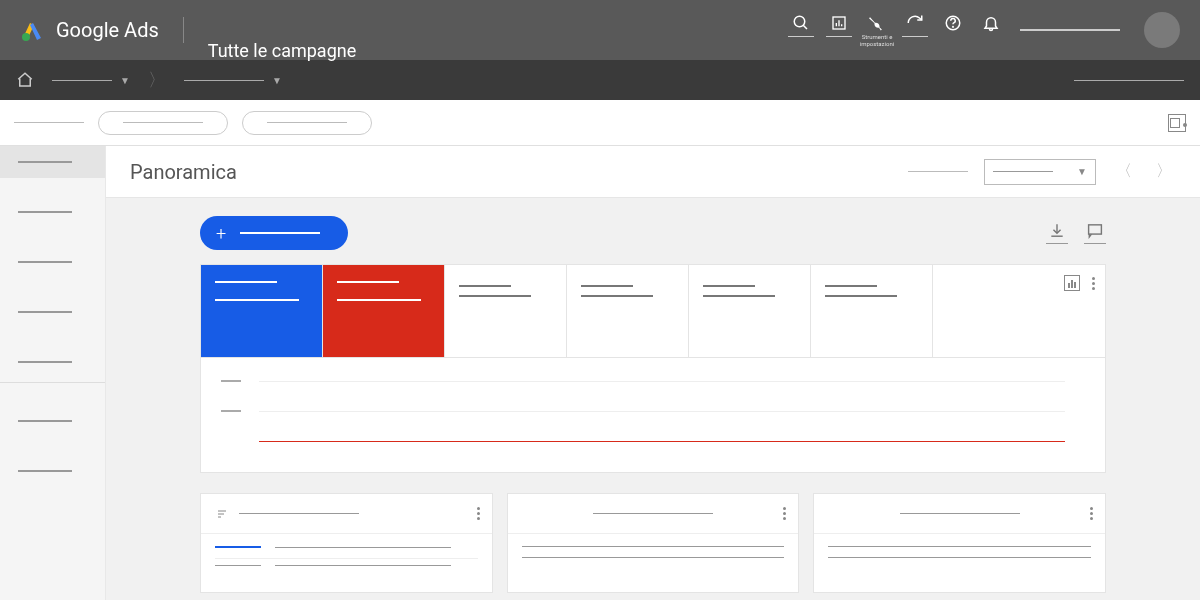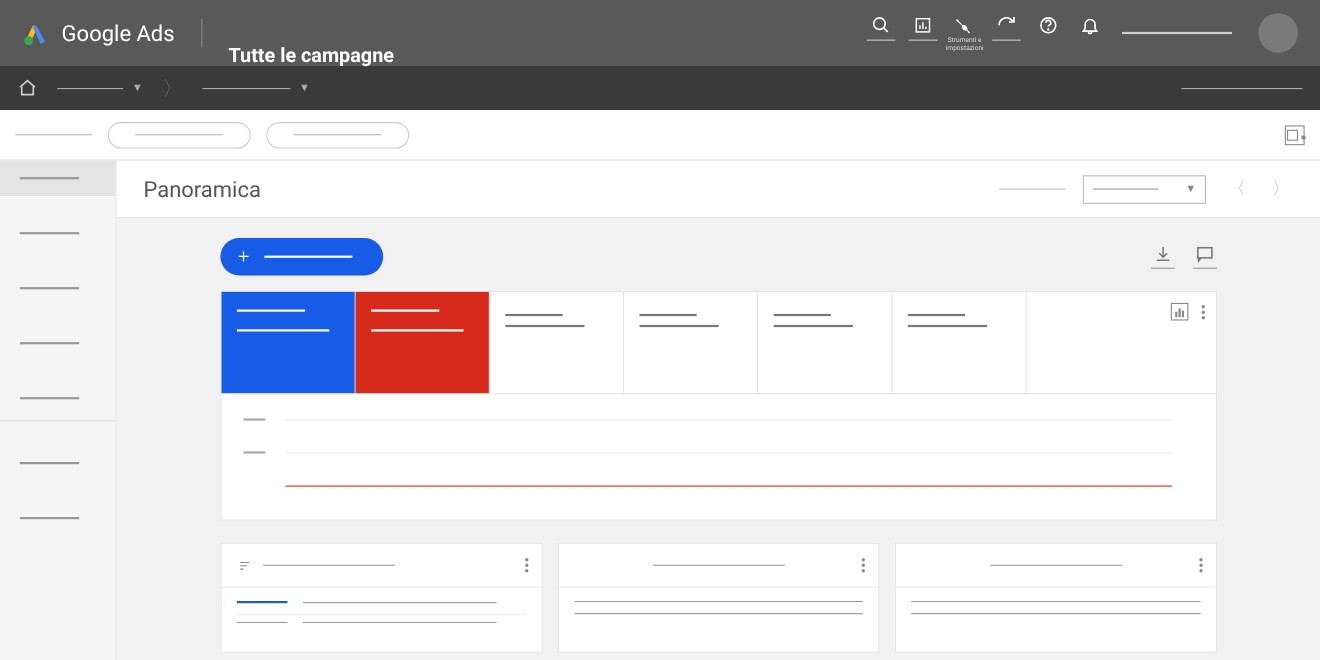--- a/index.html
+++ b/index.html
@@ -4,21 +4,21 @@
 <style>
 * { margin: 0; padding: 0; box-sizing: border-box; font-family: 'Roboto', Arial, sans-serif; }
 body { width: 1200px; height: 600px; overflow: hidden; background: #fff; }
 
 
 .top-header { height: 60px; background: #595959; display: flex; align-items: center; padding: 0 20px; color: #fff; }
 .logo-area { display: flex; align-items: center; gap: 12px; }
 .ads-logo { width: 24px; height: 24px; }
 .product-name { font-size: 20px; font-weight: 400; }
 .vdiv { width: 1px; height: 26px; background: #888; margin: 0 24px; }
-.subtitle { font-size: 18px; font-weight: 700; margin-top: 40px; }
+.subtitle { font-size: 18px; font-weight: 400; margin-top: 40px; }
 .spacer { flex: 1; }
 .header-icons { display: flex; align-items: flex-start; gap: 4px; }
 .hicon-cell { display: flex; flex-direction: column; align-items: center; width: 34px; gap: 1px; cursor: pointer; }
 .hicon { width: 20px; height: 20px; display: flex; align-items: center; justify-content: center; color: #fff; }
 .hicon-label { font-size: 6px; color: #ddd; text-align: center; line-height: 1.1; }
 .hicon-underline { width: 26px; height: 1px; background: #ccc; margin-top: 2px; }
 .header-text { width: 100px; height: 2px; background: #ccc; margin: 0 12px; }
 .avatar { width: 36px; height: 36px; border-radius: 50%; background: #7a7a7a; margin-left: 12px; cursor: pointer; }
 
 

